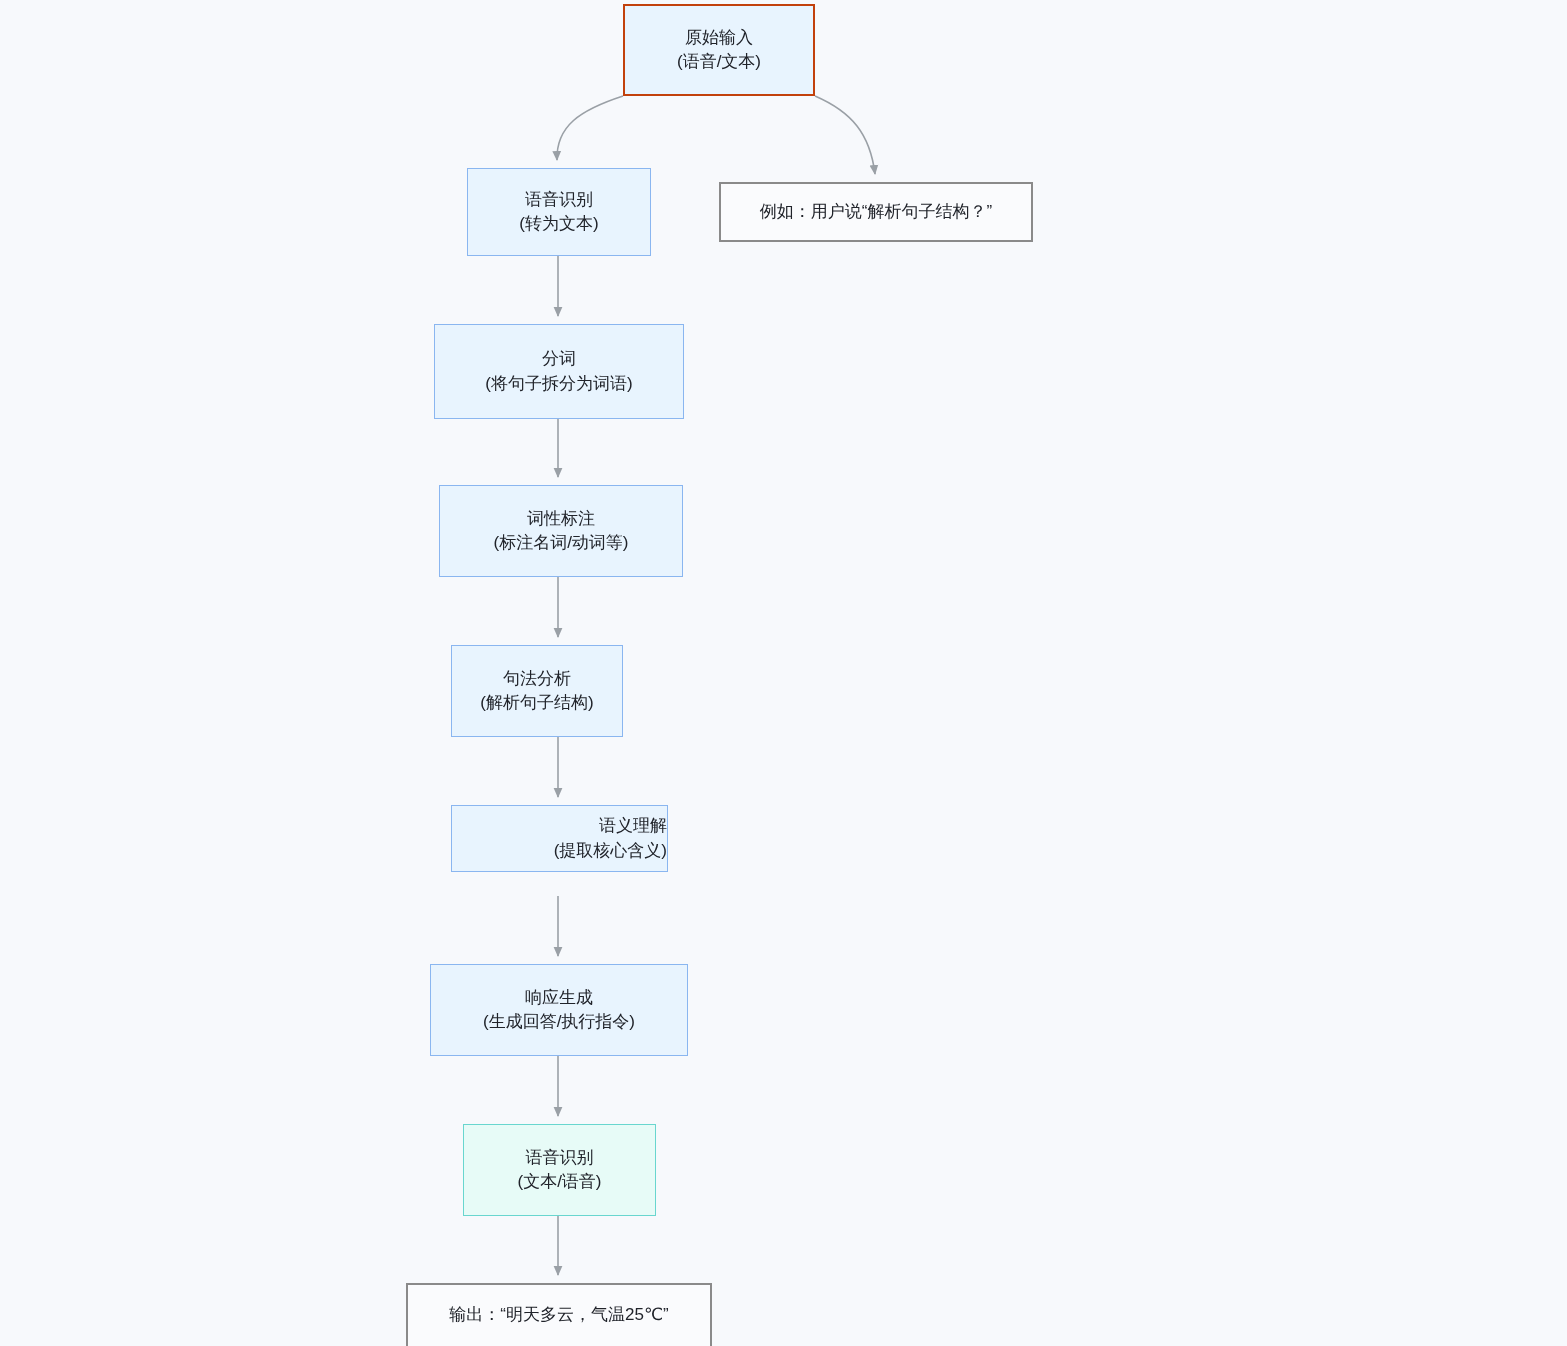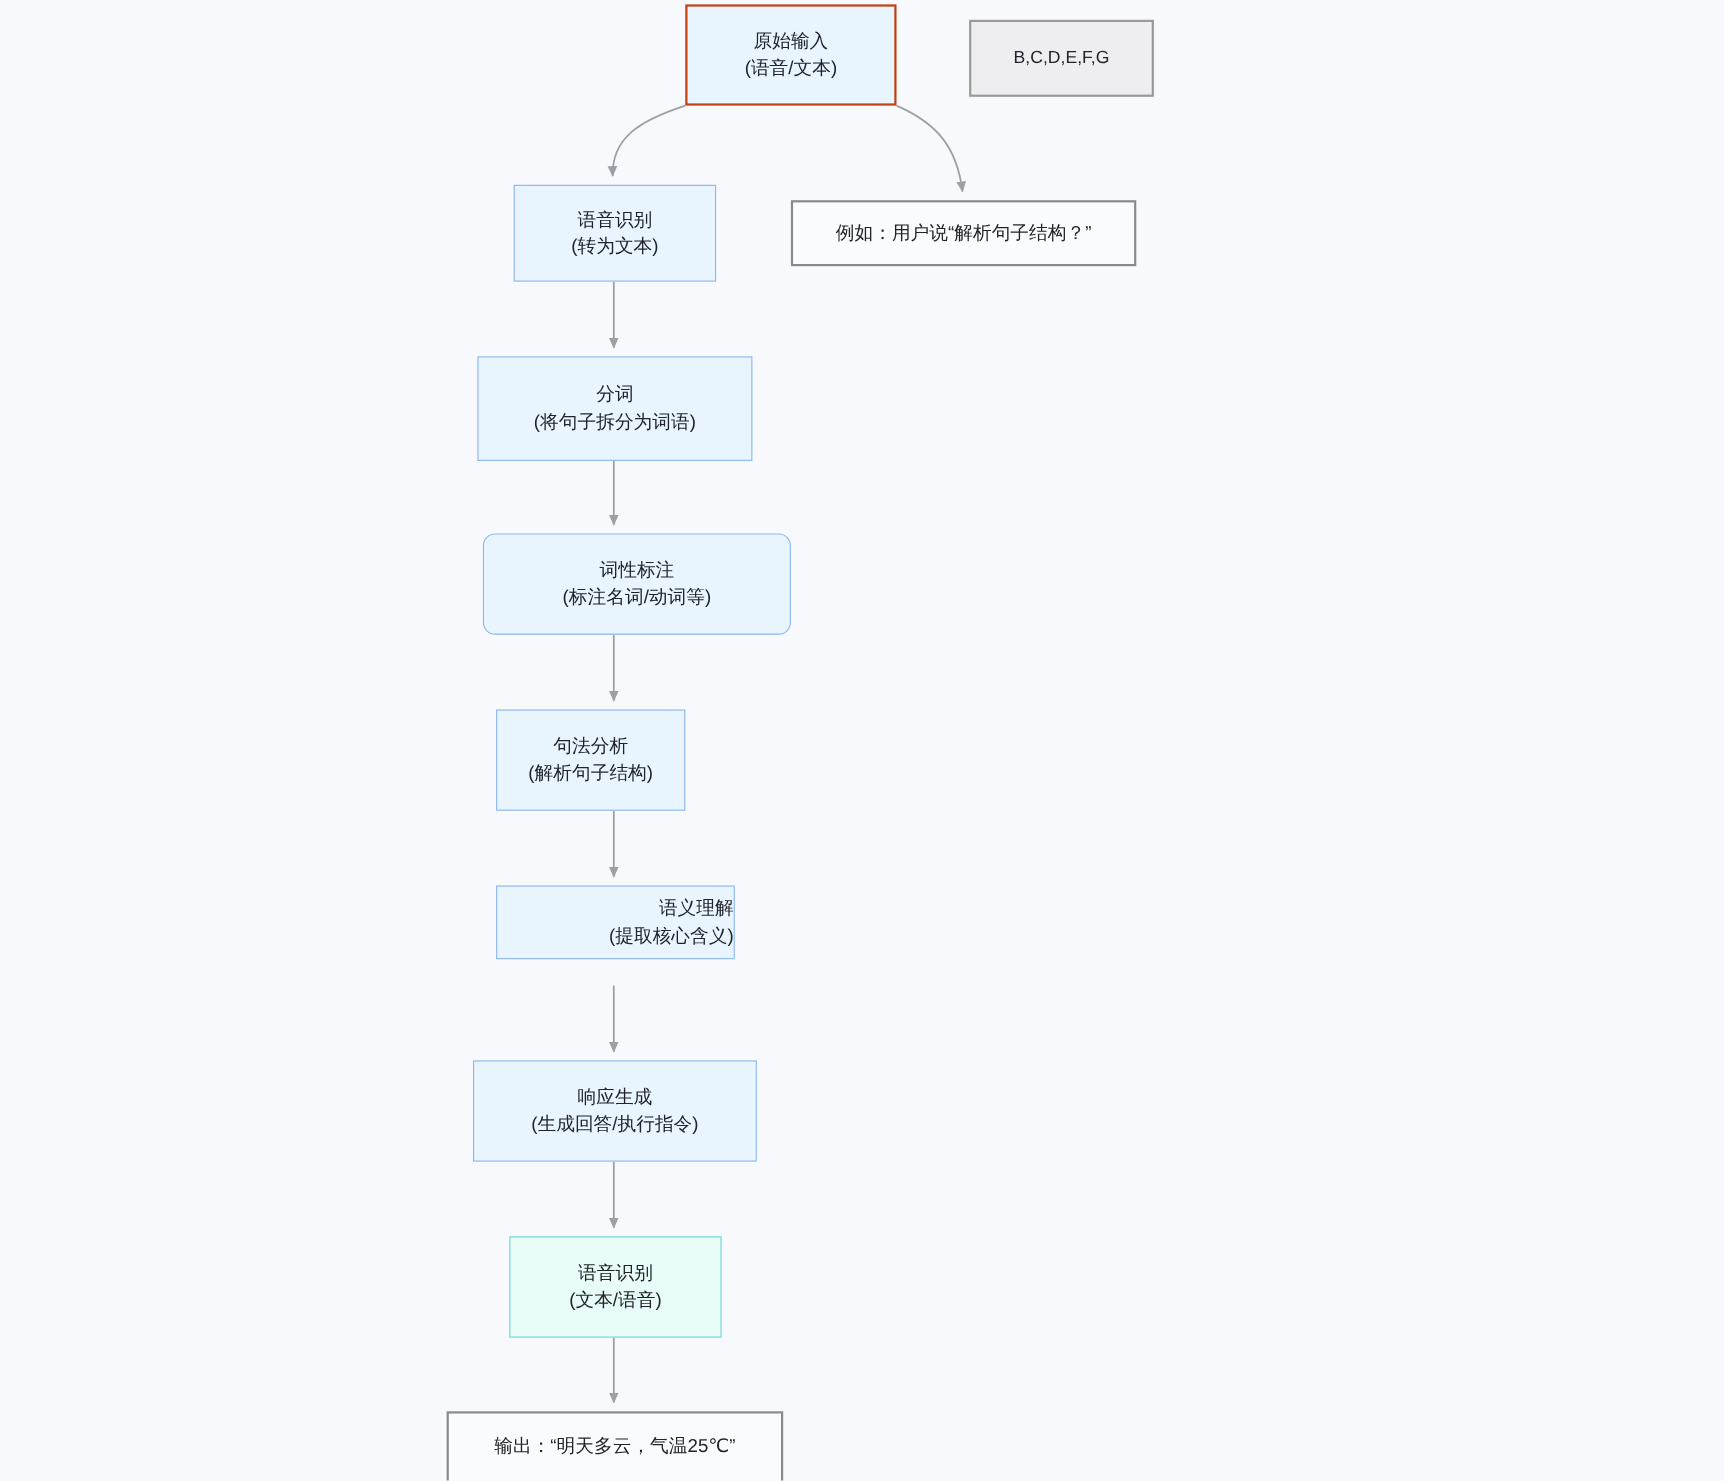--- a/index.html
+++ b/index.html
@@ -95,39 +95,36 @@
     <path d="M 558 896 L 558 956" fill="none" stroke="#9aa0a6" stroke-width="1.6" marker-end="url(#arrow)"></path>
     <path d="M 558 1056 L 558 1116" fill="none" stroke="#9aa0a6" stroke-width="1.6" marker-end="url(#arrow)"></path>
     <path d="M 558 1216 L 558 1275" fill="none" stroke="#9aa0a6" stroke-width="1.6" marker-end="url(#arrow)"></path>
   </svg>
 
   <div class="node process accent" style="left:623px; top:4px; width:192px; height:92px;">
     <span>原始输入</span>
     <span class="line2">(语音/文本)</span>
   </div>
 
-  <div class="node note filled" style="left:881px; top:18px; width:168px; height:70px;">
-    <span>B,C,D,E,F,G</span>
-  </div>
 
   <div class="node process" style="left:467px; top:168px; width:184px; height:88px;text-align:center;">
     <span>语音识别</span>
     <span class="line2">(转为文本)</span>
   </div>
 
   <div class="node note" style="left:719px; top:182px; width:314px; height:60px;">
     <span>例如：用户说“解析句子结构？”</span>
   </div>
 
   <div class="node process" style="left:434px; top:324px; width:250px; height:95px;">
     <span>分词</span>
     <span class="line2">(将句子拆分为词语)</span>
   </div>
 
-  <div class="node process" style="left:439px; top:485px; width:280px; height:92px;border-radius:11px;">
+  <div class="node process" style="left:439px; top:485px; width:244px; height:92px;">
     <span>词性标注</span>
     <span class="line2">(标注名词/动词等)</span>
   </div>
 
   <div class="node process" style="left:451px; top:645px; width:172px; height:92px;">
     <span>句法分析</span>
     <span class="line2">(解析句子结构)</span>
   </div>
 
   <div class="node process" style="left:451px; top:805px; width:217px; height:67px;align-items:flex-end;">

